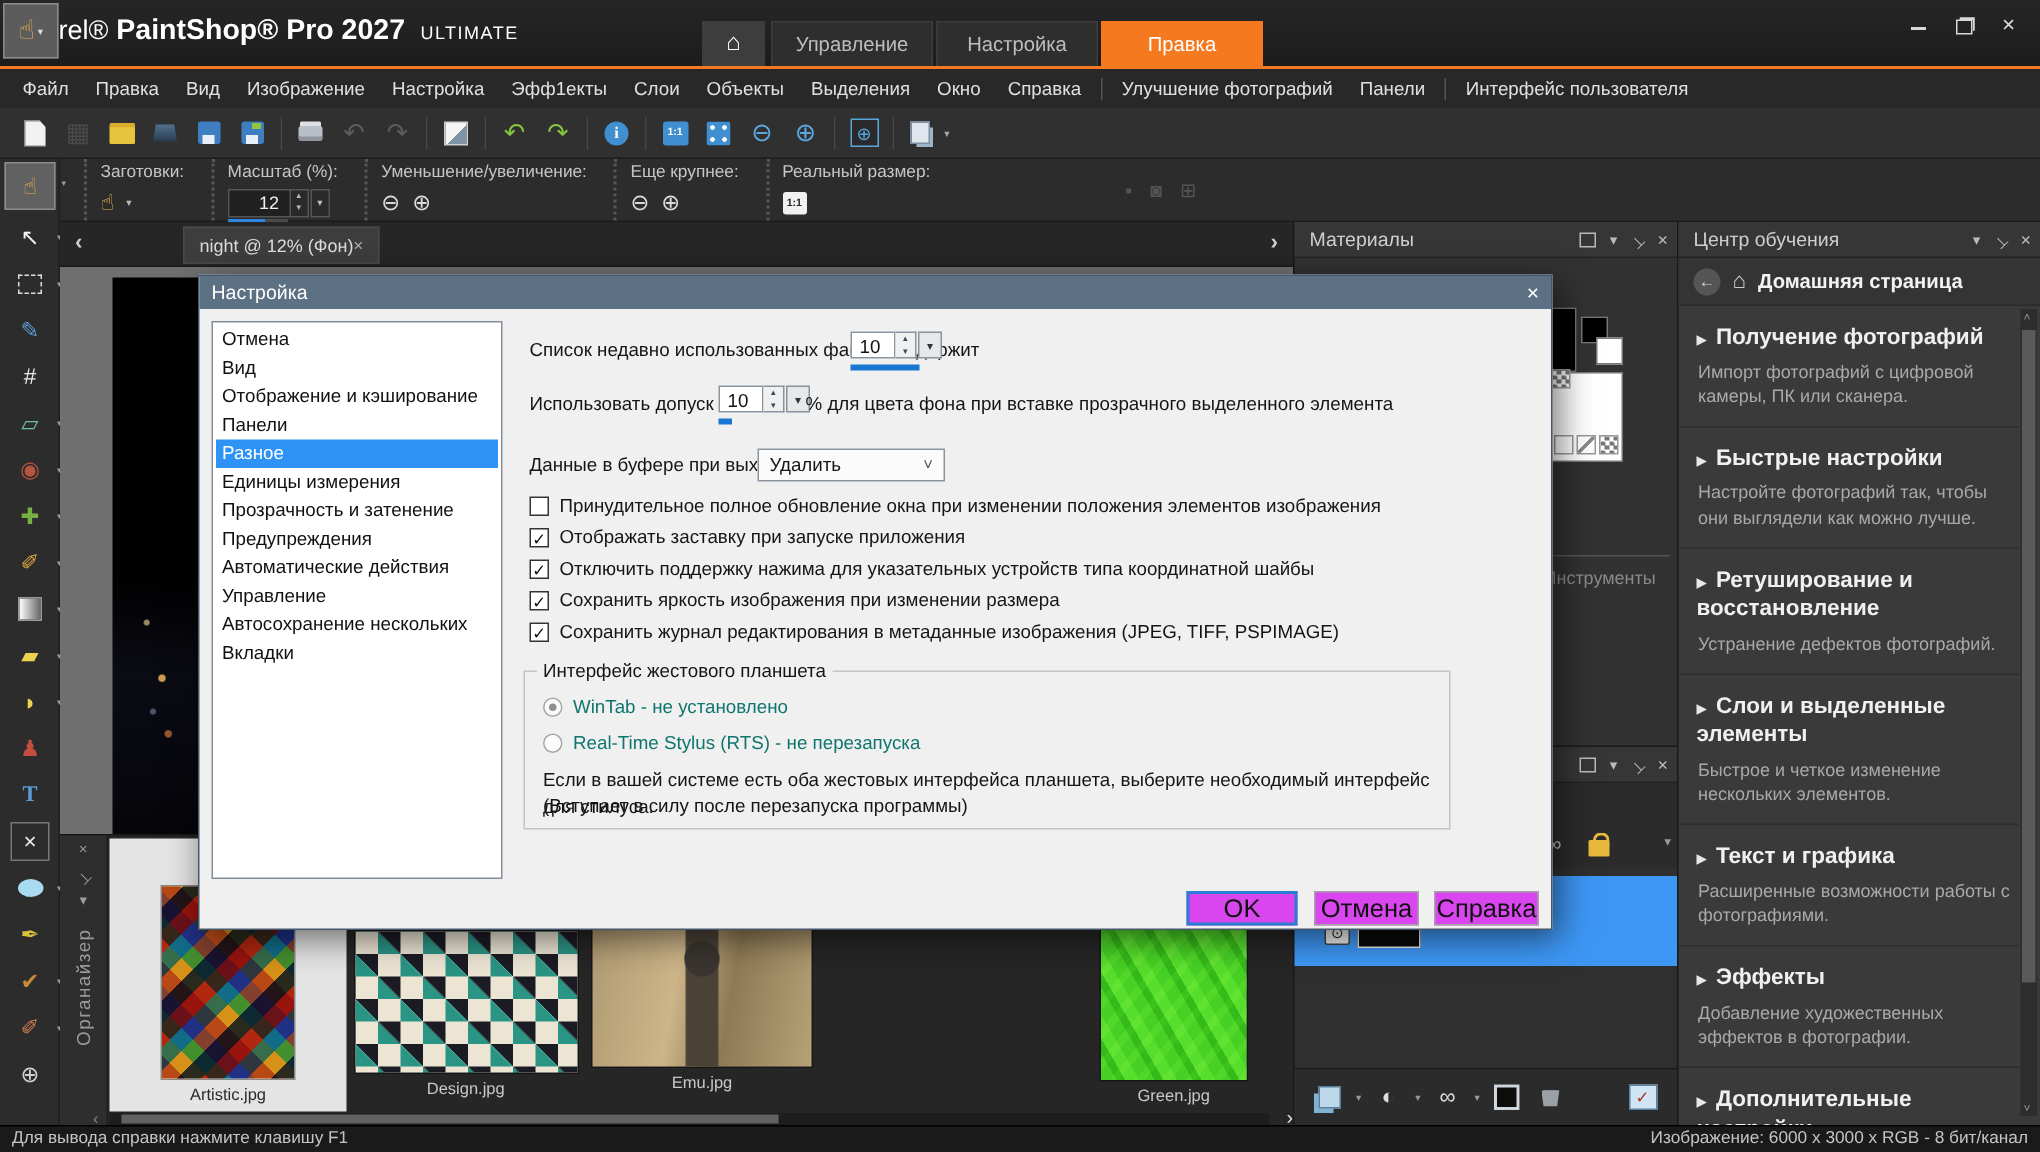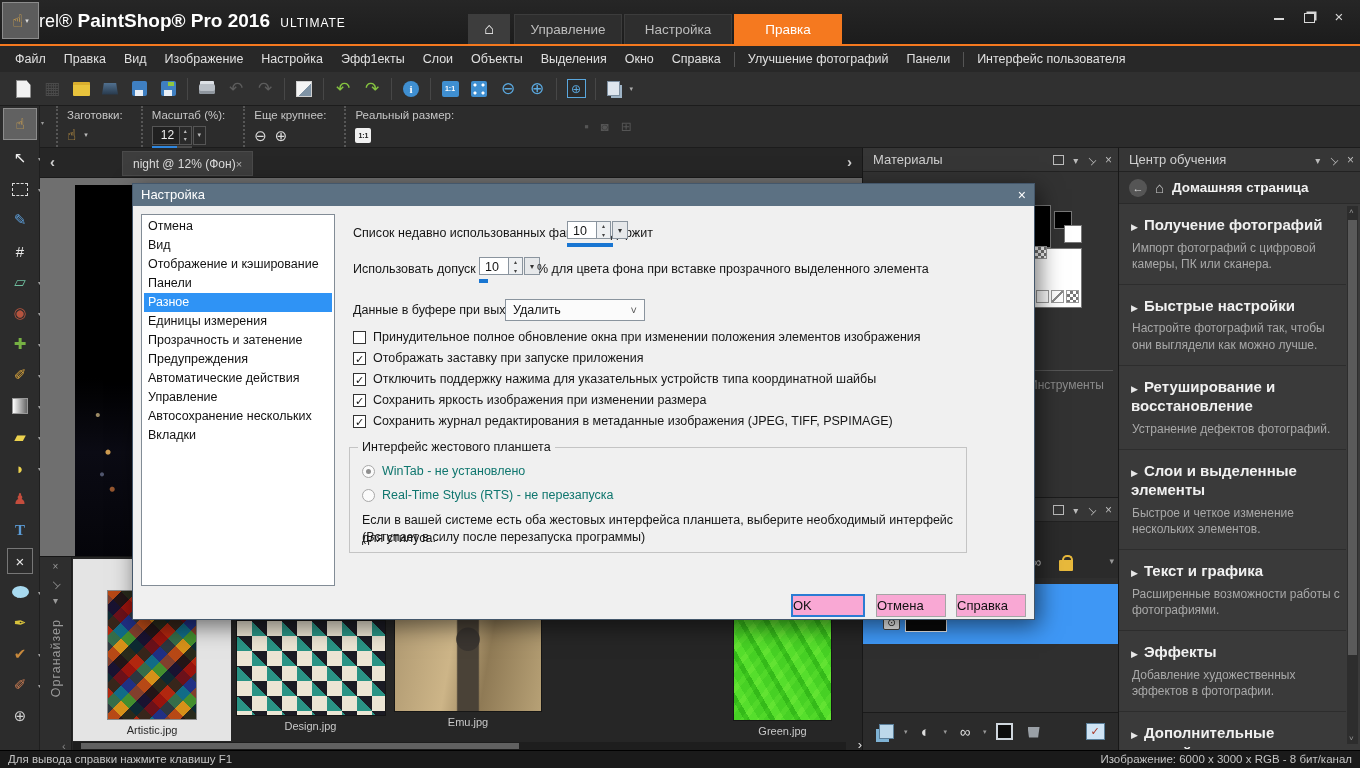--- a/index.html
+++ b/index.html
@@ -73,21 +73,21 @@
   #pan-big .dd { font-size:7px; color:#ddd; margin-left:2px; }
   #pan-big .dd::before { content:"▾"; }
   .grp { border-left:2px dotted #565656; padding:3px 10px 0 9px; margin-left:8px; }
   .grp-label { font-size:11.5px; color:#c6c6c6; white-space:nowrap; }
   .grp-controls { display:flex; align-items:center; gap:8px; margin-top:4px; height:20px; }
   .opt-glyph { color:#e8b04a; font-size:15px; }
   .opt-dd { font-size:7px; color:#bbb; }
   .opt-dd::before { content:"▾"; }
   .circle-btn { color:#d9d9d9; font-size:15px; line-height:15px; }
   .opt-spin { display:flex; position:relative; }
-  .opt-spin .v { width:28px; height:19px; background:#202020; border:1px solid #555; color:#eee; font-size:12px; padding:1px 8px; }
+  .opt-spin .v { width:28px; height:19px; background:#202020; border:1px solid #555; color:#eee; font-size:12px; padding:1px 20px; }
   .opt-spin .arr { display:flex; flex-direction:column; width:12px; border:1px solid #555; border-left:none; background:#2a2a2a; }
   .opt-spin .arr span { height:8.5px; font-size:6px; line-height:8px; text-align:center; color:#bbb; }
   .opt-spin .dd3 { width:13px; height:19px; border:1px solid #555; margin-left:1px; background:#2a2a2a; color:#bbb; font-size:7px; display:grid; place-items:center; }
   .opt-zoombar { position:absolute; left:0; top:20px; width:40px; height:3px; background:linear-gradient(90deg,#2e86de 0 62%,#4a4a4a 62%); }
   .ic-one2one-lt::before { content:"1:1"; width:16px; height:15px; background:#f0f0f0; border-radius:2px; color:#222; font-size:7px; font-weight:bold; display:grid; place-items:center; }
   .dis-icons { display:flex; gap:12px; align-items:center; margin-left:120px; color:#555; font-size:13px; }
 
   
   #toolscol-bg { position:absolute; left:0; top:106px; width:40px; height:644px; background:#2c2c2c; border-right:1px solid #1f1f1f; }
   #toolscol { position:absolute; left:0; top:108px; width:40px; display:flex; flex-direction:column; align-items:center; gap:5px; }
@@ -227,48 +227,48 @@
   .cat-item.selected { background:#2f93f5; color:#fff; }
   .dlg-label { position:absolute; white-space:nowrap; }
   .spin { position:absolute; display:flex; height:18px; }
   .spin-val { width:30px; background:#fff; border:1px solid #8a949e; font-size:12.5px; padding:2px 0 2px 5px; }
   .spin-arrows { display:flex; flex-direction:column; width:14px; border:1px solid #8a949e; border-left:none; background:#eef0f2; }
   .spin-arrows span { height:10px; font-size:6px; line-height:9px; text-align:center; color:#444; }
   .spin-dd { width:16px; border:1px solid #8a949e; margin-left:1px; background:#e6e8ea; font-size:8px; display:grid; place-items:center; color:#333; }
   .spin-bar { position:absolute; left:0; top:22px; height:4px; background:#1976d2; }
   .spin1 .spin-bar { width:46px; }
   .spin2 .spin-bar { width:9px; }
-  .combo { position:absolute; left:372px; top:115px; width:140px; height:22px; border:1px solid #8a949e; background:#fbfbfb; display:flex; align-items:center; justify-content:space-between; padding:0 7px; }
+  .combo { position:absolute; left:372px; top:115px; width:125px; height:22px; border:1px solid #8a949e; background:#fbfbfb; display:flex; align-items:center; justify-content:space-between; padding:0 7px; }
   .combo .combo-arrow { color:#555; font-size:11px; }
   #chk-host { position:absolute; left:220px; top:145px; }
   .chk-row { display:flex; align-items:center; gap:7px; height:16px; margin-bottom:5px; }
   .chk-box { width:13px; height:13px; background:#fff; border:1px solid #333; display:grid; place-items:center; font-size:11px; color:#111; }
   .chk-row.checked .chk-box::after { content:"✓"; }
   #groupbox { position:absolute; left:216px; top:263px; width:618px; height:106px; border:1px solid #c4c4c4; }
   #gb-title { position:absolute; left:8px; top:-8px; background:#f0f0f0; padding:0 4px; }
   .radio-row { position:absolute; left:12px; display:flex; align-items:center; gap:7px; color:#0f766e; }
   .radio-circle { width:13px; height:13px; border-radius:50%; border:1px solid #a8a8a8; background:#fbfbfb; display:grid; place-items:center; }
   .radio-circle.on::after { content:""; width:5px; height:5px; border-radius:50%; background:#8f8f8f; }
   .gb-note { position:absolute; left:12px; color:#151515; line-height:1.45; }
-  .btn { position:absolute; height:23px; background:#f9a8d4; border:1px solid #a5a5a5; text-align:left; line-height:21px; font-size:13px; color:#111; }
+  .btn { position:absolute; height:23px; background:#d946ef; border:1px solid #a5a5a5; text-align:center; line-height:21px; font-size:17px; color:#111; }
   .btn.ok { border:2px solid #2b7cd3; line-height:19px; }
 
   
   #statusbar { position:absolute; left:0; top:750px; width:1360px; height:18px; background:#1a1a1a; border-top:1px solid #000; font-size:11.5px; color:#c4c4c4; }
   #status-left { position:absolute; left:8px; top:2px; }
   #status-right { position:absolute; right:8px; top:2px; }
 </style>
 </head>
 <body>
 
 <div id="app">
 
   <div id="titlebar">
     <div class="brand">
-      <span class="b1">Corel®</span><span class="b2"> PaintShop® Pro 2016 </span><span class="b3">ULTIMATE</span>
+      <span class="b1">Corel®</span><span class="b2"> PaintShop® Pro 2027 </span><span class="b3">ULTIMATE</span>
     </div>
     <div id="home-tab">
         <span class="g g-home"></span>
       </div>
     <div id="ws-tabs">
         <div class="ws-tab">Управление</div>
         <div class="ws-tab">Настройка</div>
         <div class="ws-tab active">Правка</div>
       </div>
     <div id="win-controls">
@@ -403,20 +403,27 @@
       <div class="grp-controls">
         <span class="opt-spin">
           <span class="v">12</span>
           <span class="arr">
               <span>▴</span>
               <span>▾</span>
             </span>
           <span class="dd3">▾</span>
           <span class="opt-zoombar"></span>
         </span>
+      </div>
+    </div>
+    <div class="grp">
+      <div class="grp-label">Уменьшение/увеличение:</div>
+      <div class="grp-controls">
+        <span class="circle-btn g g-minus"></span>
+        <span class="circle-btn g g-plus"></span>
       </div>
     </div>
     <div class="grp">
       <div class="grp-label">Еще крупнее:</div>
       <div class="grp-controls">
         <span class="circle-btn g g-minus"></span>
         <span class="circle-btn g g-plus"></span>
       </div>
     </div>
     <div class="grp">

